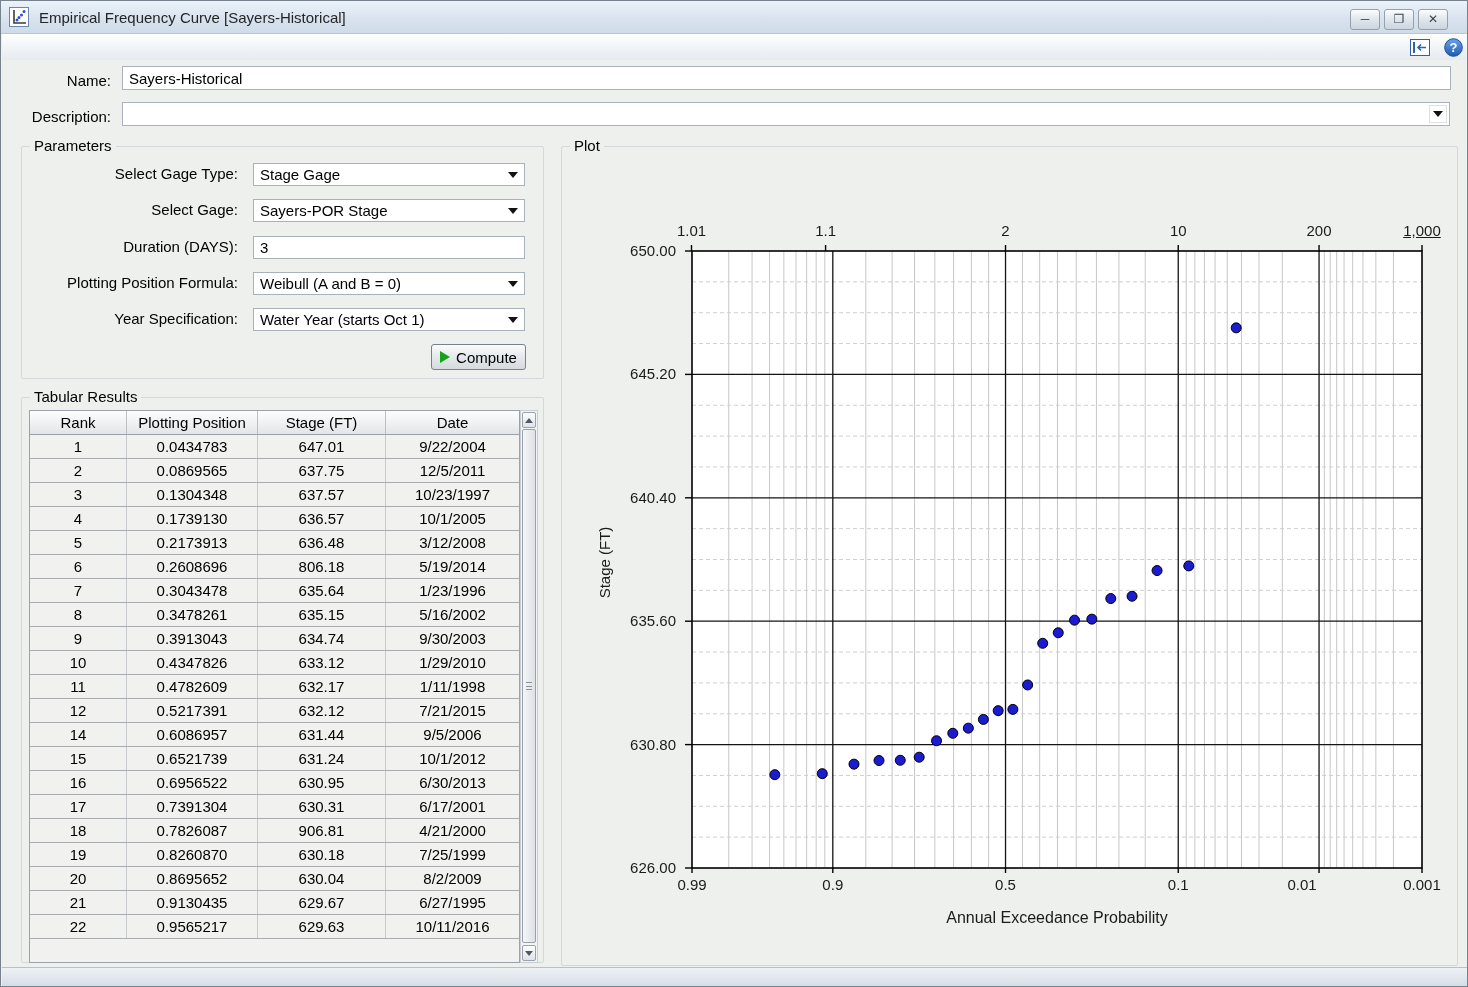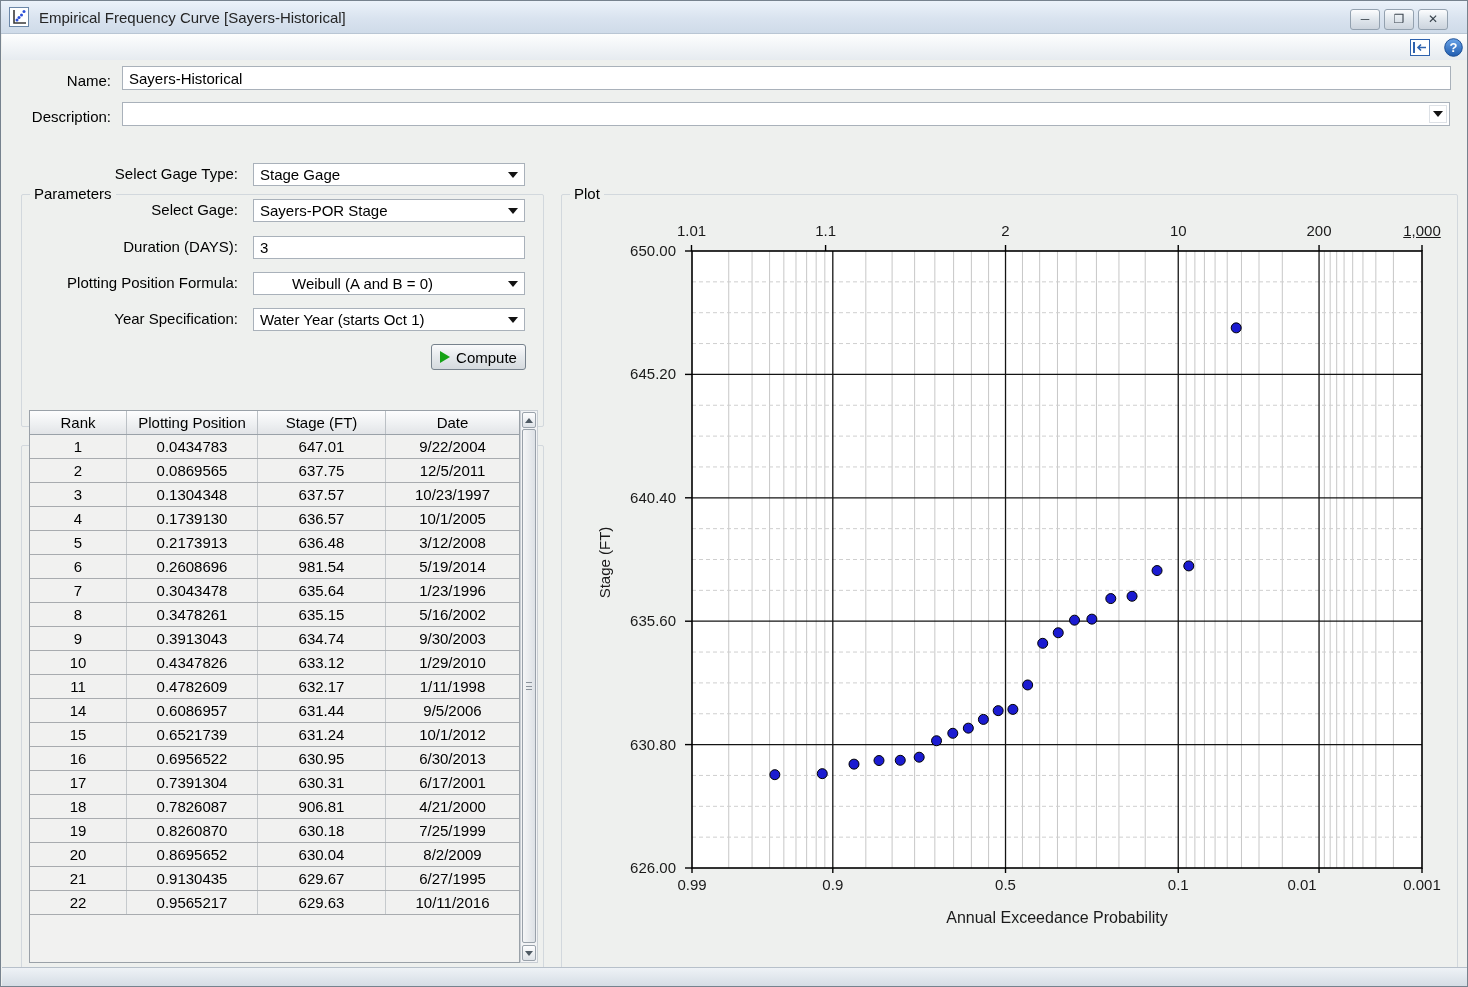--- a/index.html
+++ b/index.html
@@ -32,21 +32,21 @@
                 font-size:15px; padding:0 6px; color:#000; }
   #name-input { left:121px; top:65px; width:1329px; height:24px; }
   #desc-combo { position:absolute; left:121px; top:101px; width:1328px; height:24px;
                 background:#fff; border:1px solid #a9b1ba; }
   .combo-btn { position:absolute; right:2px; top:2px; width:18px; height:18px; background:#fff;
                border:1px solid #dde1e6; display:flex; align-items:center; justify-content:center; }
   .arr-down { width:0; height:0; border-left:5px solid transparent;
               border-right:5px solid transparent; border-top:6px solid #121212; }
 
   
-  .groupbox { position:absolute; border:1px solid #d2d8dd; border-radius:2px;margin-top:48px; }
+  .groupbox { position:absolute; border:1px solid #d2d8dd; border-radius:2px; }
   .legend { position:absolute; top:-10px; left:8px; background:#eef0ee; padding:0 4px;
             font-size:15px; color:#000; white-space:nowrap; }
   #gb-params { left:20px;  top:145px; width:523px; height:233px; }
   #gb-table  { left:20px;  top:396px; width:523px; height:566px; }
   #gb-plot   { left:560px; top:145px; width:897px; height:820px; }
 
   
   .param-label { position:absolute; left:10px; width:227px; text-align:right; font-size:15px; color:#000; }
   .combo { position:absolute; left:252px; width:272px; height:23px; background:#fff;
            border:1px solid #a9b1ba; font-size:15px; }
@@ -174,21 +174,21 @@
   <div class="param-label" style="top:200px;">Select Gage:</div>
   <div class="combo" style="top:198px;">
     <span class="val">Sayers-POR Stage</span>
     <span class="arr-down"></span>
   </div>
   <div class="param-label" style="top:237px;">Duration (DAYS):</div>
   <div class="combo" style="top:235px;">
     <span class="val">3</span>
   </div>
   <div class="param-label" style="top:273px;">Plotting Position Formula:</div>
-  <div class="combo" style="top:271px;padding-left:32px;">
+  <div class="combo" style="top:271px;">
     <span class="val">Weibull (A and B = 0)</span>
     <span class="arr-down"></span>
   </div>
   <div class="param-label" style="top:309px;">Year Specification:</div>
   <div class="combo" style="top:307px;">
     <span class="val">Water Year (starts Oct 1)</span>
     <span class="arr-down"></span>
   </div>
   <div id="compute-btn">
     <span class="play-icon"></span>
@@ -231,21 +231,21 @@
       </div>
       <div class="t-row">
         <div class="t-cell c0">5</div>
         <div class="t-cell c1">0.2173913</div>
         <div class="t-cell c2">636.48</div>
         <div class="t-cell c3">3/12/2008</div>
       </div>
       <div class="t-row">
         <div class="t-cell c0">6</div>
         <div class="t-cell c1">0.2608696</div>
-        <div class="t-cell c2">981.54</div>
+        <div class="t-cell c2">806.18</div>
         <div class="t-cell c3">5/19/2014</div>
       </div>
       <div class="t-row">
         <div class="t-cell c0">7</div>
         <div class="t-cell c1">0.3043478</div>
         <div class="t-cell c2">635.64</div>
         <div class="t-cell c3">1/23/1996</div>
       </div>
       <div class="t-row">
         <div class="t-cell c0">8</div>
@@ -263,20 +263,26 @@
         <div class="t-cell c0">10</div>
         <div class="t-cell c1">0.4347826</div>
         <div class="t-cell c2">633.12</div>
         <div class="t-cell c3">1/29/2010</div>
       </div>
       <div class="t-row">
         <div class="t-cell c0">11</div>
         <div class="t-cell c1">0.4782609</div>
         <div class="t-cell c2">632.17</div>
         <div class="t-cell c3">1/11/1998</div>
+      </div>
+      <div class="t-row">
+        <div class="t-cell c0">12</div>
+        <div class="t-cell c1">0.5217391</div>
+        <div class="t-cell c2">632.12</div>
+        <div class="t-cell c3">7/21/2015</div>
       </div>
       <div class="t-row">
         <div class="t-cell c0">14</div>
         <div class="t-cell c1">0.6086957</div>
         <div class="t-cell c2">631.44</div>
         <div class="t-cell c3">9/5/2006</div>
       </div>
       <div class="t-row">
         <div class="t-cell c0">15</div>
         <div class="t-cell c1">0.6521739</div>

